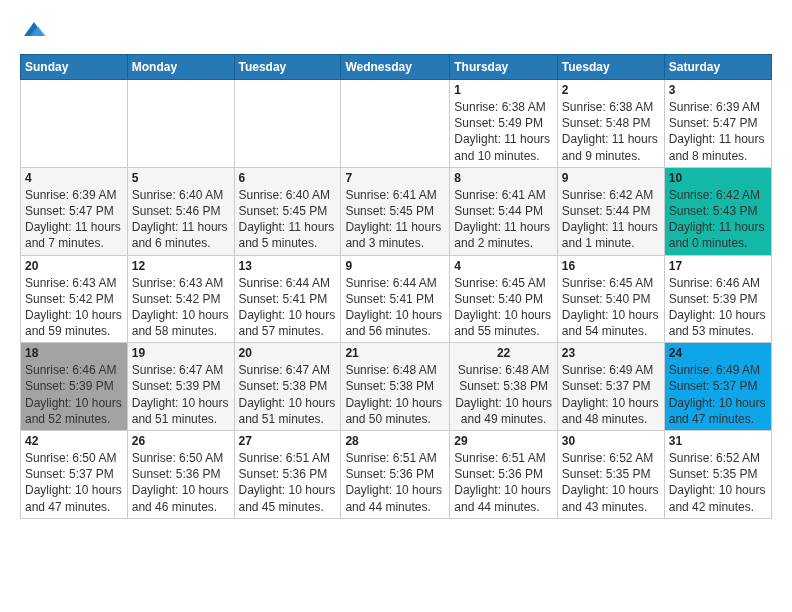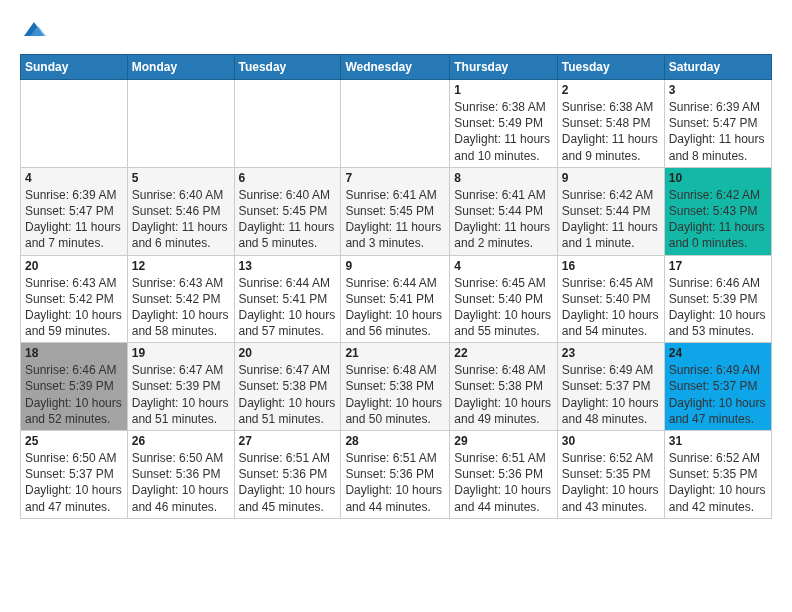--- a/index.html
+++ b/index.html
@@ -265,42 +265,42 @@
             <div class="day-info" style="white-space: pre-wrap;">Sunrise: 6:47 AM
 Sunset: 5:38 PM
 Daylight: 10 hours and 51 minutes.</div>
           </td>
           <td style="background: rgb(245, 245, 245);">
             <span class="day-number">21</span>
             <div class="day-info" style="white-space: pre-wrap;">Sunrise: 6:48 AM
 Sunset: 5:38 PM
 Daylight: 10 hours and 50 minutes.</div>
           </td>
-          <td style="background: rgb(245, 245, 245);">
+          <td style="background: rgb(245, 245, 245); text-align: center;">
             <span class="day-number">22</span>
             <div class="day-info" style="white-space: pre-wrap;">Sunrise: 6:48 AM
 Sunset: 5:38 PM
 Daylight: 10 hours and 49 minutes.</div>
           </td>
           <td style="background: rgb(245, 245, 245); margin-left: 24px;">
             <span class="day-number">23</span>
             <div class="day-info" style="white-space: pre-wrap;">Sunrise: 6:49 AM
 Sunset: 5:37 PM
 Daylight: 10 hours and 48 minutes.</div>
           </td>
           <td style="background: #0ea5e9;">
             <span class="day-number">24</span>
             <div class="day-info" style="white-space: pre-wrap;">Sunrise: 6:49 AM
 Sunset: 5:37 PM
 Daylight: 10 hours and 47 minutes.</div>
           </td>
         </tr>
         <tr>
           <td>
-            <span class="day-number">25</span>
+            <span class="day-number">42</span>
             <div class="day-info" style="white-space: pre-wrap;">Sunrise: 6:50 AM
 Sunset: 5:37 PM
 Daylight: 10 hours and 47 minutes.</div>
           </td>
           <td>
             <span class="day-number">26</span>
             <div class="day-info" style="white-space: pre-wrap;">Sunrise: 6:50 AM
 Sunset: 5:36 PM
 Daylight: 10 hours and 46 minutes.</div>
           </td>

